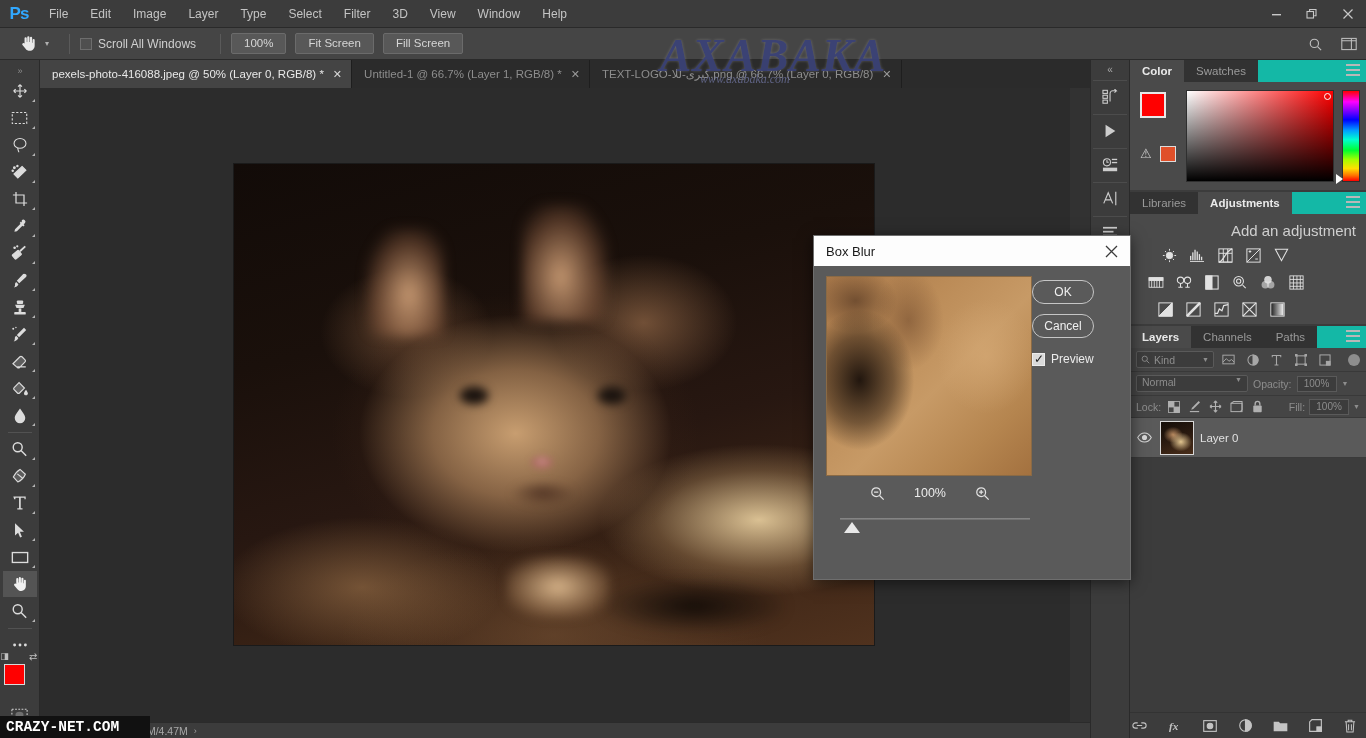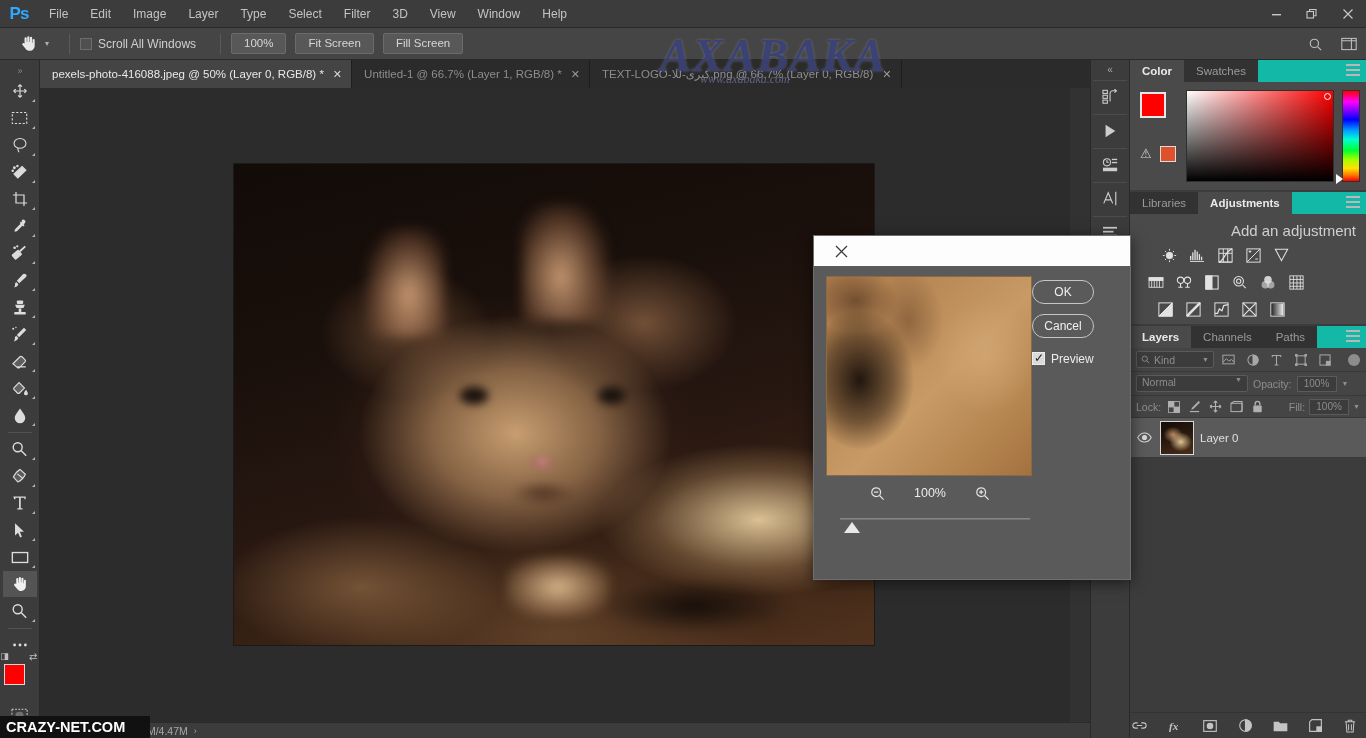--- a/index.html
+++ b/index.html
@@ -279,21 +279,21 @@
     position:absolute; bottom:0; left:40px; width:1050px; height:16px;
     background:#3c3c3c; display:flex; align-items:center; padding-left:4px; gap:6px;
     font-size:10.5px; color:#a8a8a8; border-top:1px solid #2b2b2b;
   }
   .sb-zoom { width:52px; }
   .sb-arrow { font-size:9px; color:#a0a0a0; }
   .wm-bottom {
     position:absolute; left:0; bottom:0; width:150px; height:22px;
     background:#111; color:#fff; font-size:14.5px; font-weight:bold;
     display:flex; align-items:center; padding-left:6px; letter-spacing:0px;
-    font-family:Liberation Sans, sans-serif; z-index:40;
+    font-family:Liberation Mono, monospace; z-index:40;
   }
 
   
   .wm-top {
     position:absolute; left:660px; top:28px; z-index:30; pointer-events:none;
     font-family:"Liberation Serif", serif; font-style:italic; font-weight:bold;
     font-size:47px; color:#3b4278; opacity:.92; letter-spacing:1px;
     text-shadow:0 0 3px rgba(255,255,255,.25);
   }
   .wm-sub {
@@ -324,21 +324,21 @@
       radial-gradient(ellipse 52px 40px at 14% 12%, rgba(88,58,36,0.7) 0%, rgba(0,0,0,0) 80%),
       radial-gradient(ellipse 60px 70px at 78% 40%, rgba(214,170,118,0.65) 0%, rgba(0,0,0,0) 82%),
       linear-gradient(135deg, #a8784a 0%, #bb8b57 30%, #c79a66 55%, #b5854f 80%, #a3713f 100%);
   }
   .dlg-right { display:flex; flex-direction:column; gap:10px; padding-top:4px; }
   .dlg-btn {
     width:62px; height:24px; border-radius:12px; border:1px solid #c6c6c6;
     background:#5a5a5a; color:#f0f0f0; font-size:12px;
     display:flex; align-items:center; justify-content:center; cursor:default;
   }
-  .dlg-chk { display:flex; gap:6px; margin-top:4px; color:#ececec; font-size:12px; }
+  .dlg-chk { display:flex; align-items:center; gap:6px; margin-top:4px; color:#ececec; font-size:12px; }
   .dchk {
     width:13px; height:13px; background:#dadada; border:1px solid #ececec; position:relative;
   }
   .dchk::after { content:"✓"; position:absolute; left:1px; top:-2px; font-size:12px; color:#1e1e1e; line-height:15px; }
 
   .dlg-zoom { display:flex; align-items:center; justify-content:center; gap:28px;
               margin-top:8px; padding-left:2px; width:230px; }
   .zm-ic { width:18px; height:18px; display:flex; align-items:center; justify-content:center;
            color:#e2e2e2; font-size:14px; }
   .zm-val { font-size:12.5px; color:#ececec; }
@@ -963,20 +963,21 @@
     <span>Doc: 3.54M/4.47M</span>
     <span class="sb-arrow">›</span>
   </div>
 
   <div class="wm-top">AXABAKA</div>
   <div class="wm-sub">www.axabaka.com</div>
   <div class="wm-bottom">CRAZY-NET.COM</div>
 
   <div class="dialog">
     <div class="dlg-title">
+      <span class="t">Box Blur</span>
       <span class="dlg-x">
         <svg width="13" height="13" viewBox="0 0 13 13">
             <path d="M1 1 L12 12 M12 1 L1 12" stroke="#3a3a3a" stroke-width="1.3"></path>
           </svg>
       </span>
     </div>
     <div class="dlg-body">
       <div class="prev-box"></div>
       <div class="dlg-right">
         <div class="dlg-btn">OK</div>

